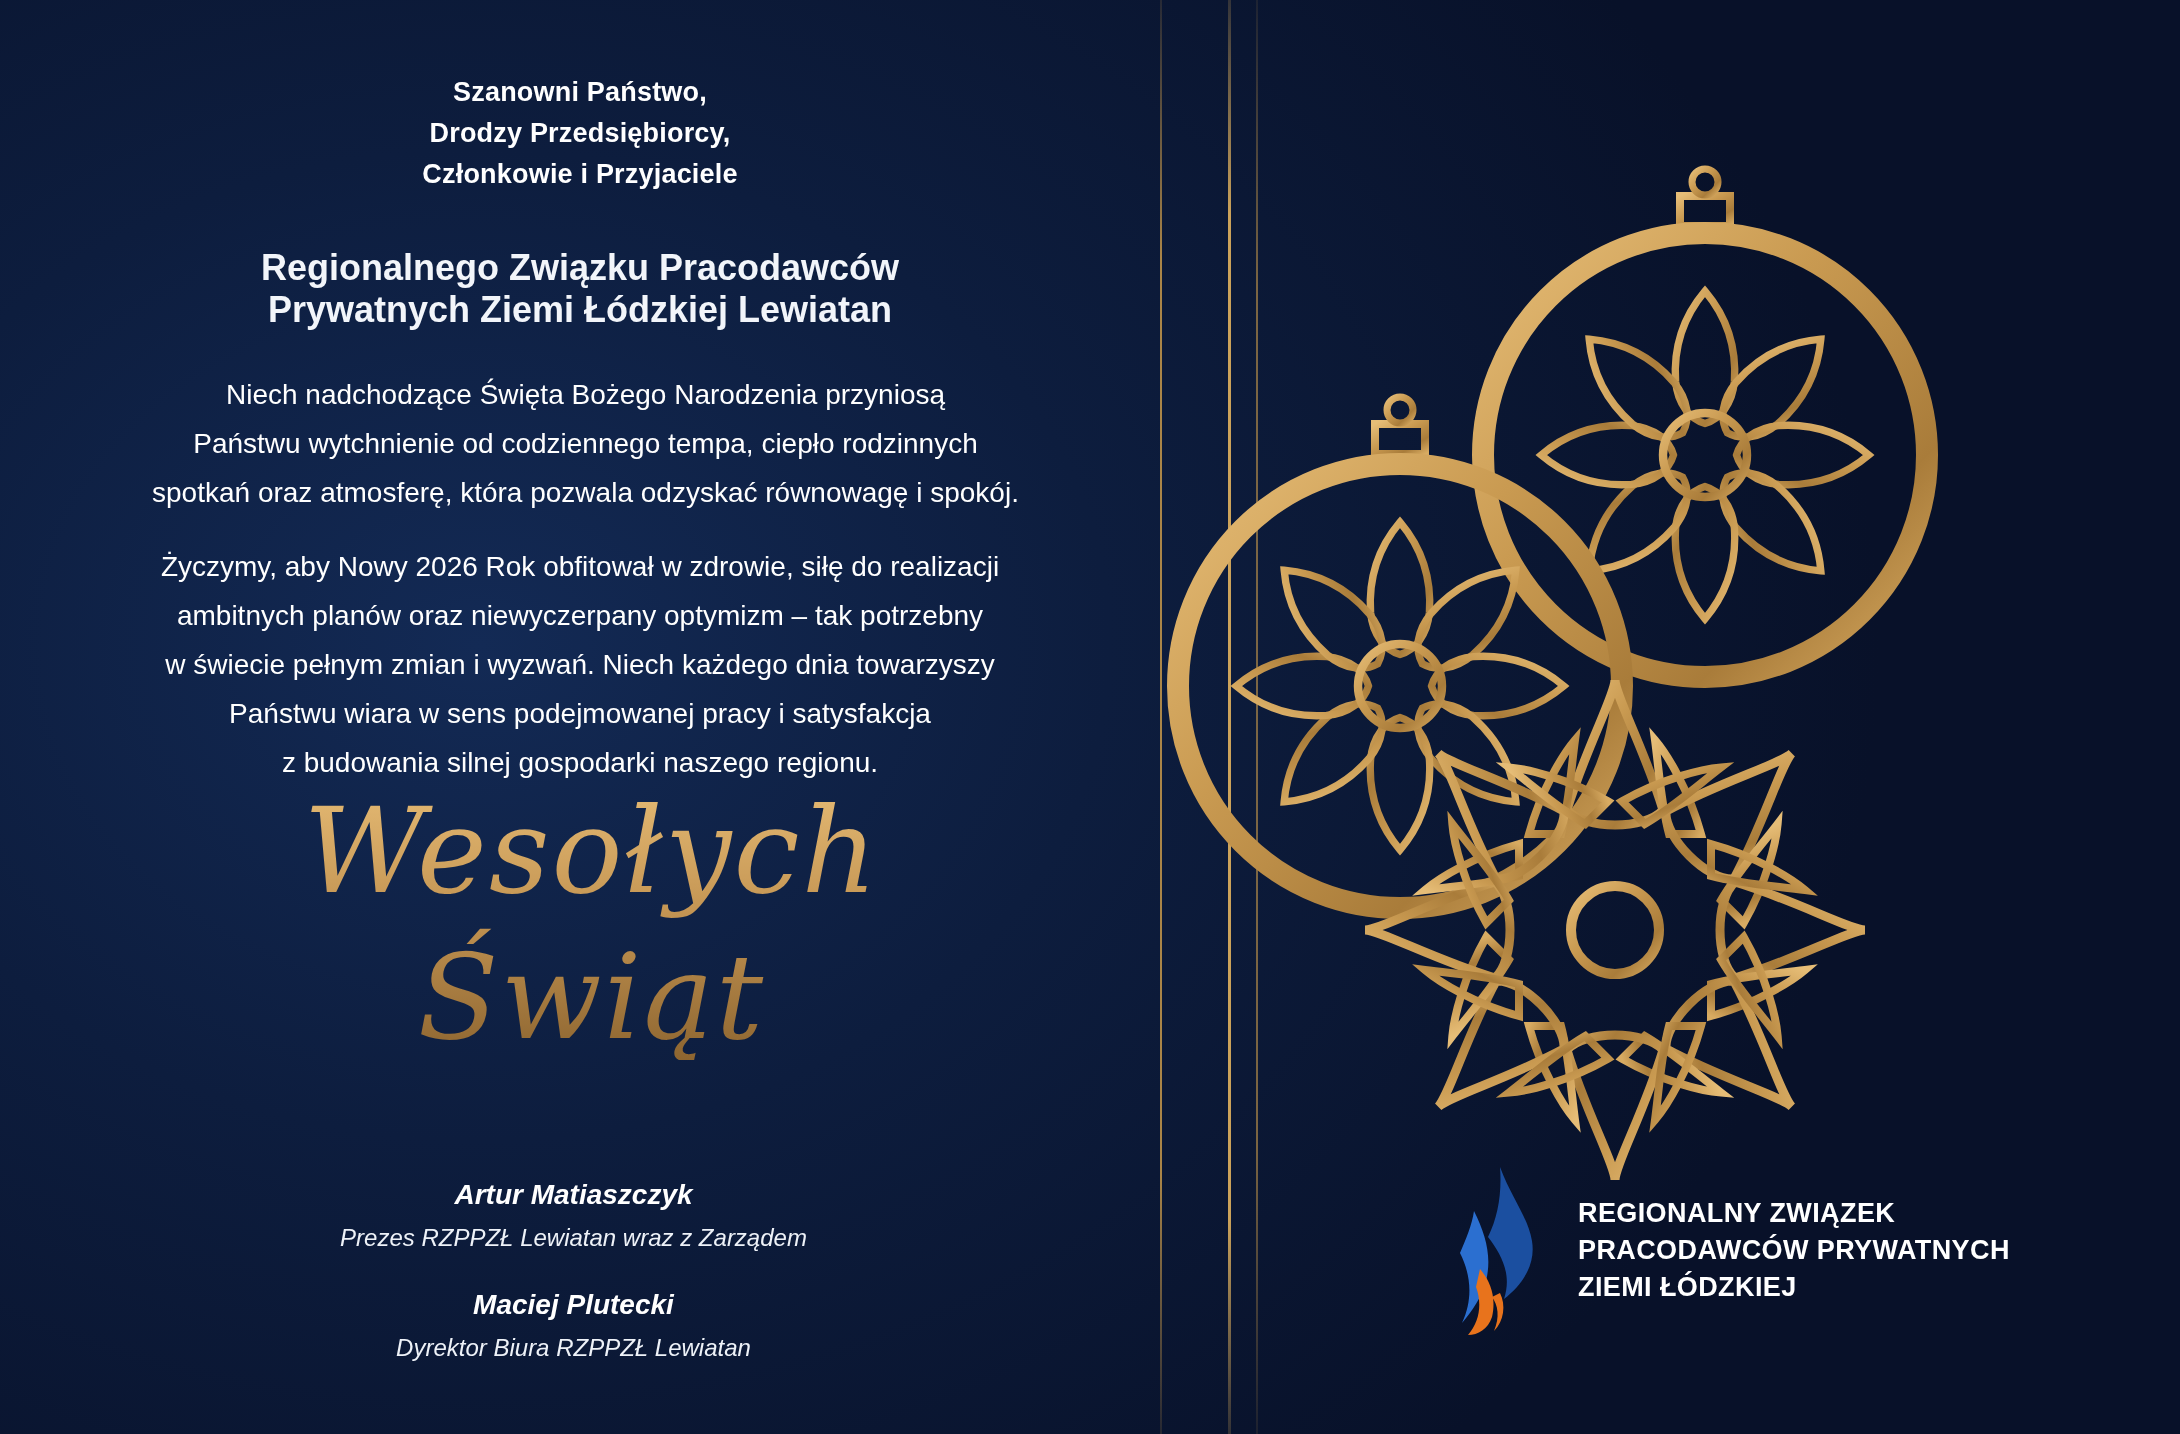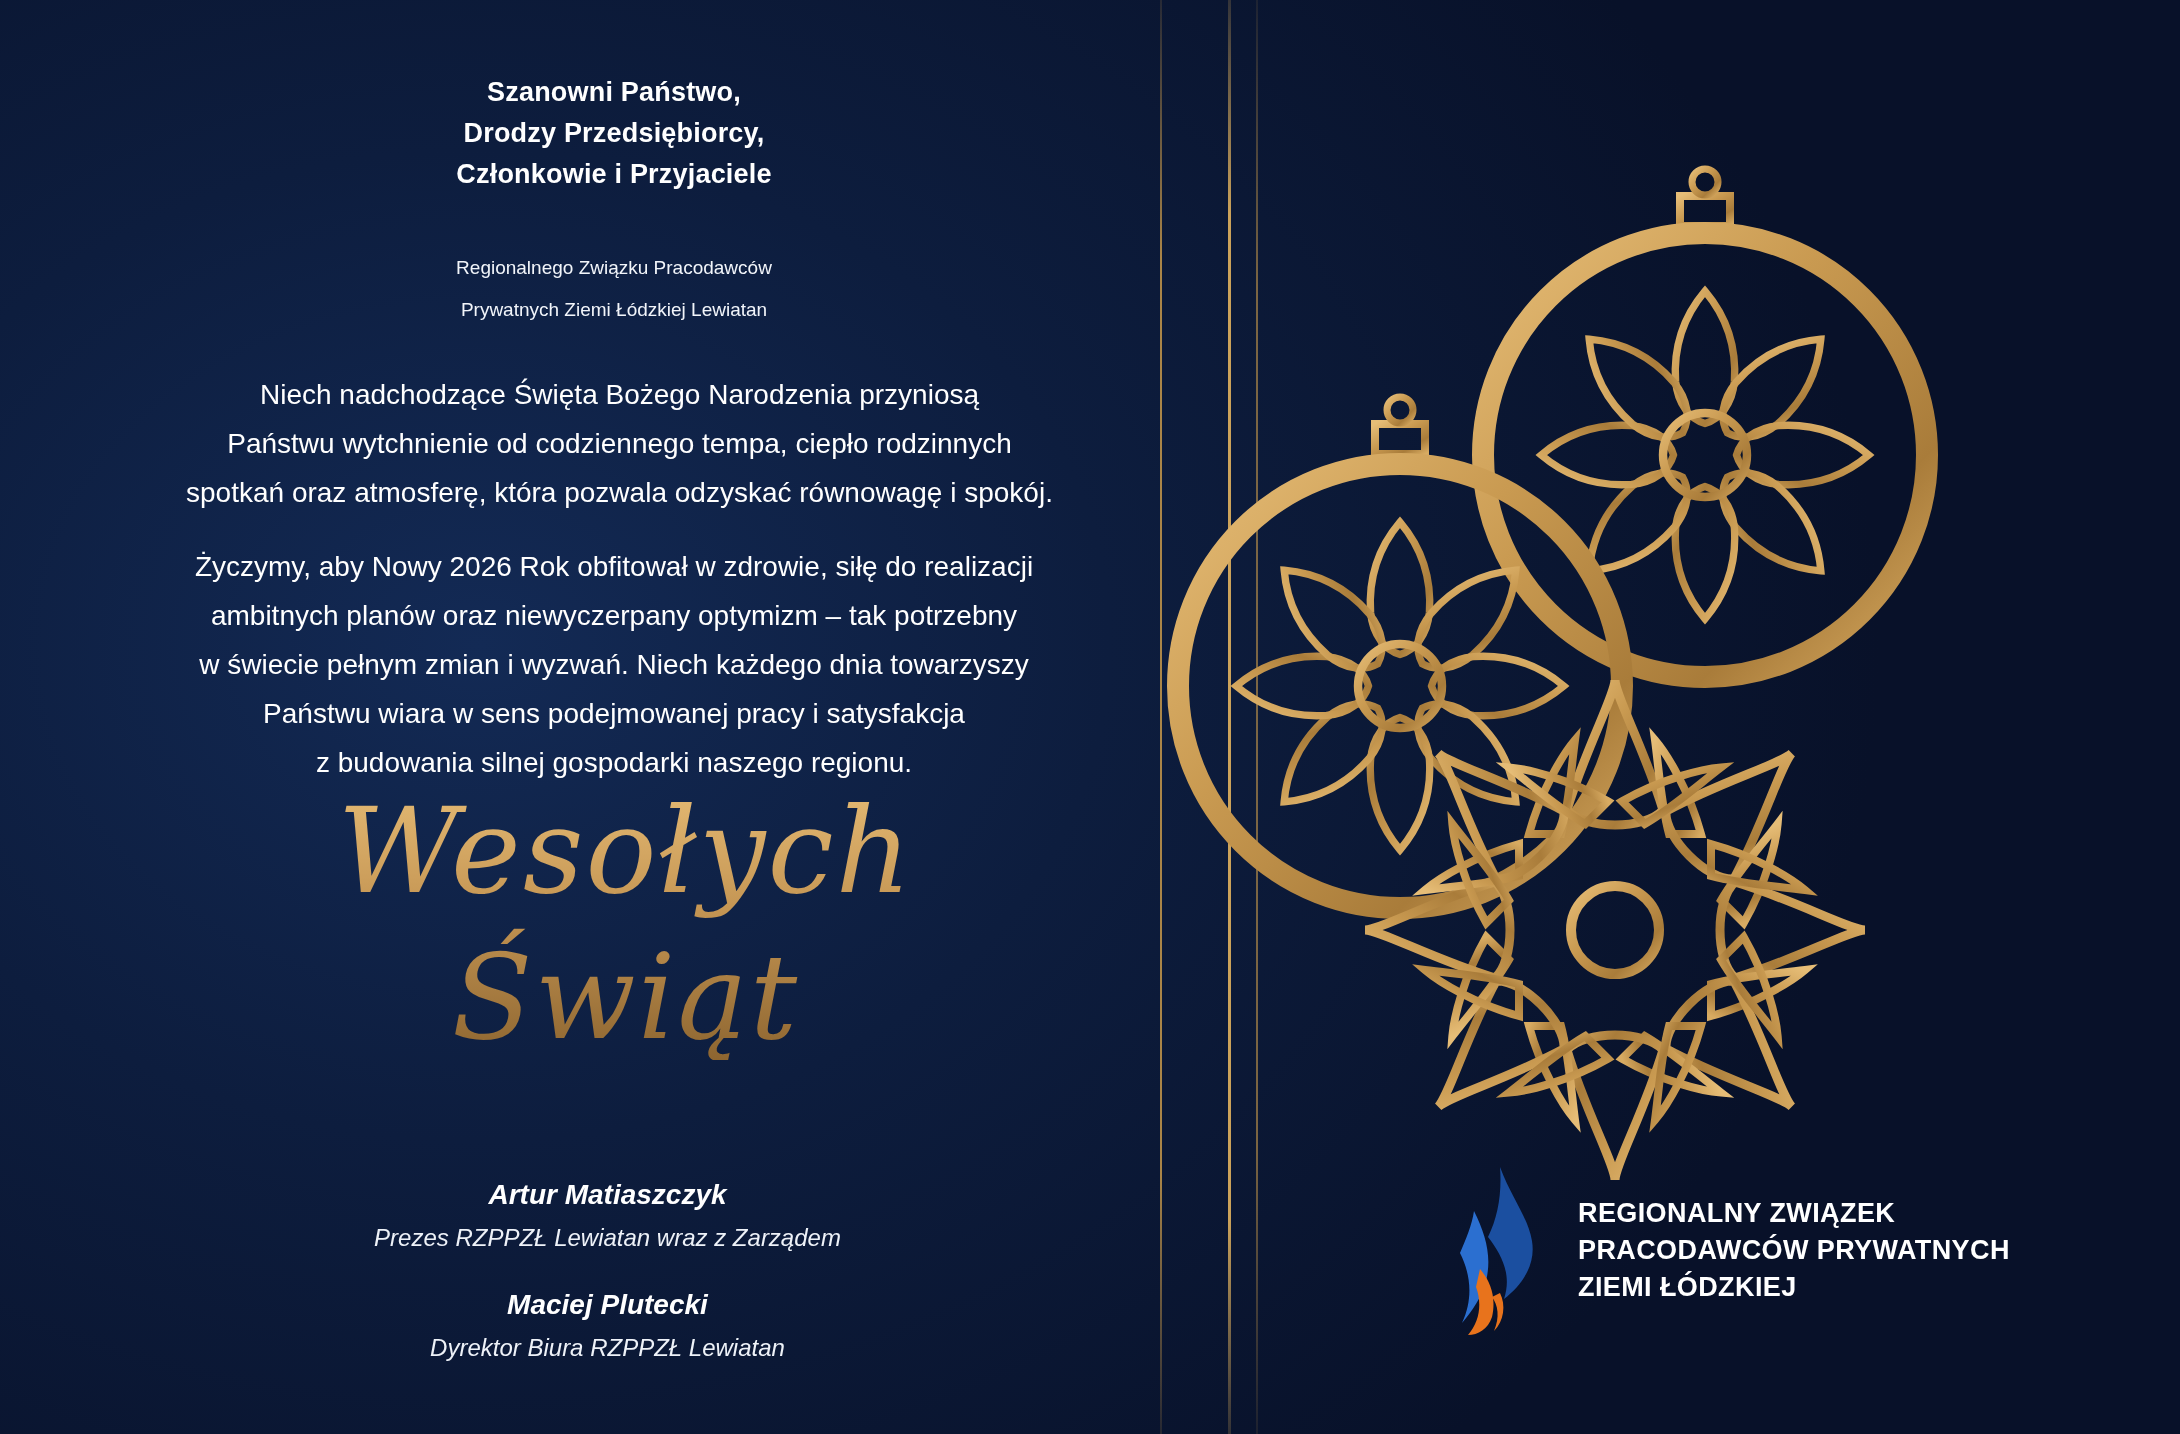--- a/index.html
+++ b/index.html
@@ -37,41 +37,40 @@
 
   
   .left-col {
     position: absolute;
     left: 0;
     top: 0;
     width: 1160px;
     height: 1434px;
     color: #ffffff;
     text-align: center;
-    margin-left: 34px;
   }
 
   .salutation {
     position: absolute;
     left: 0; right: 0;
     top: 72px;
     font-size: 27px;
     font-weight: bold;
     line-height: 41px;
     letter-spacing: .2px;
   }
   .salutation .line { display: block; }
 
   .org {
     position: absolute;
     left: 0; right: 0;
     top: 247px;
-    font-size: 19px;
+    font-size: 36px;
     line-height: 42px;
-    font-weight: 400;
+    font-weight: 700;
     color: #f2f5fa;
   }
   .org .line { display: block; }
 
   .para-1 {
     position: absolute;
     left: 0; right: 0;
     top: 370px;
     font-size: 28px;
     line-height: 49px;

